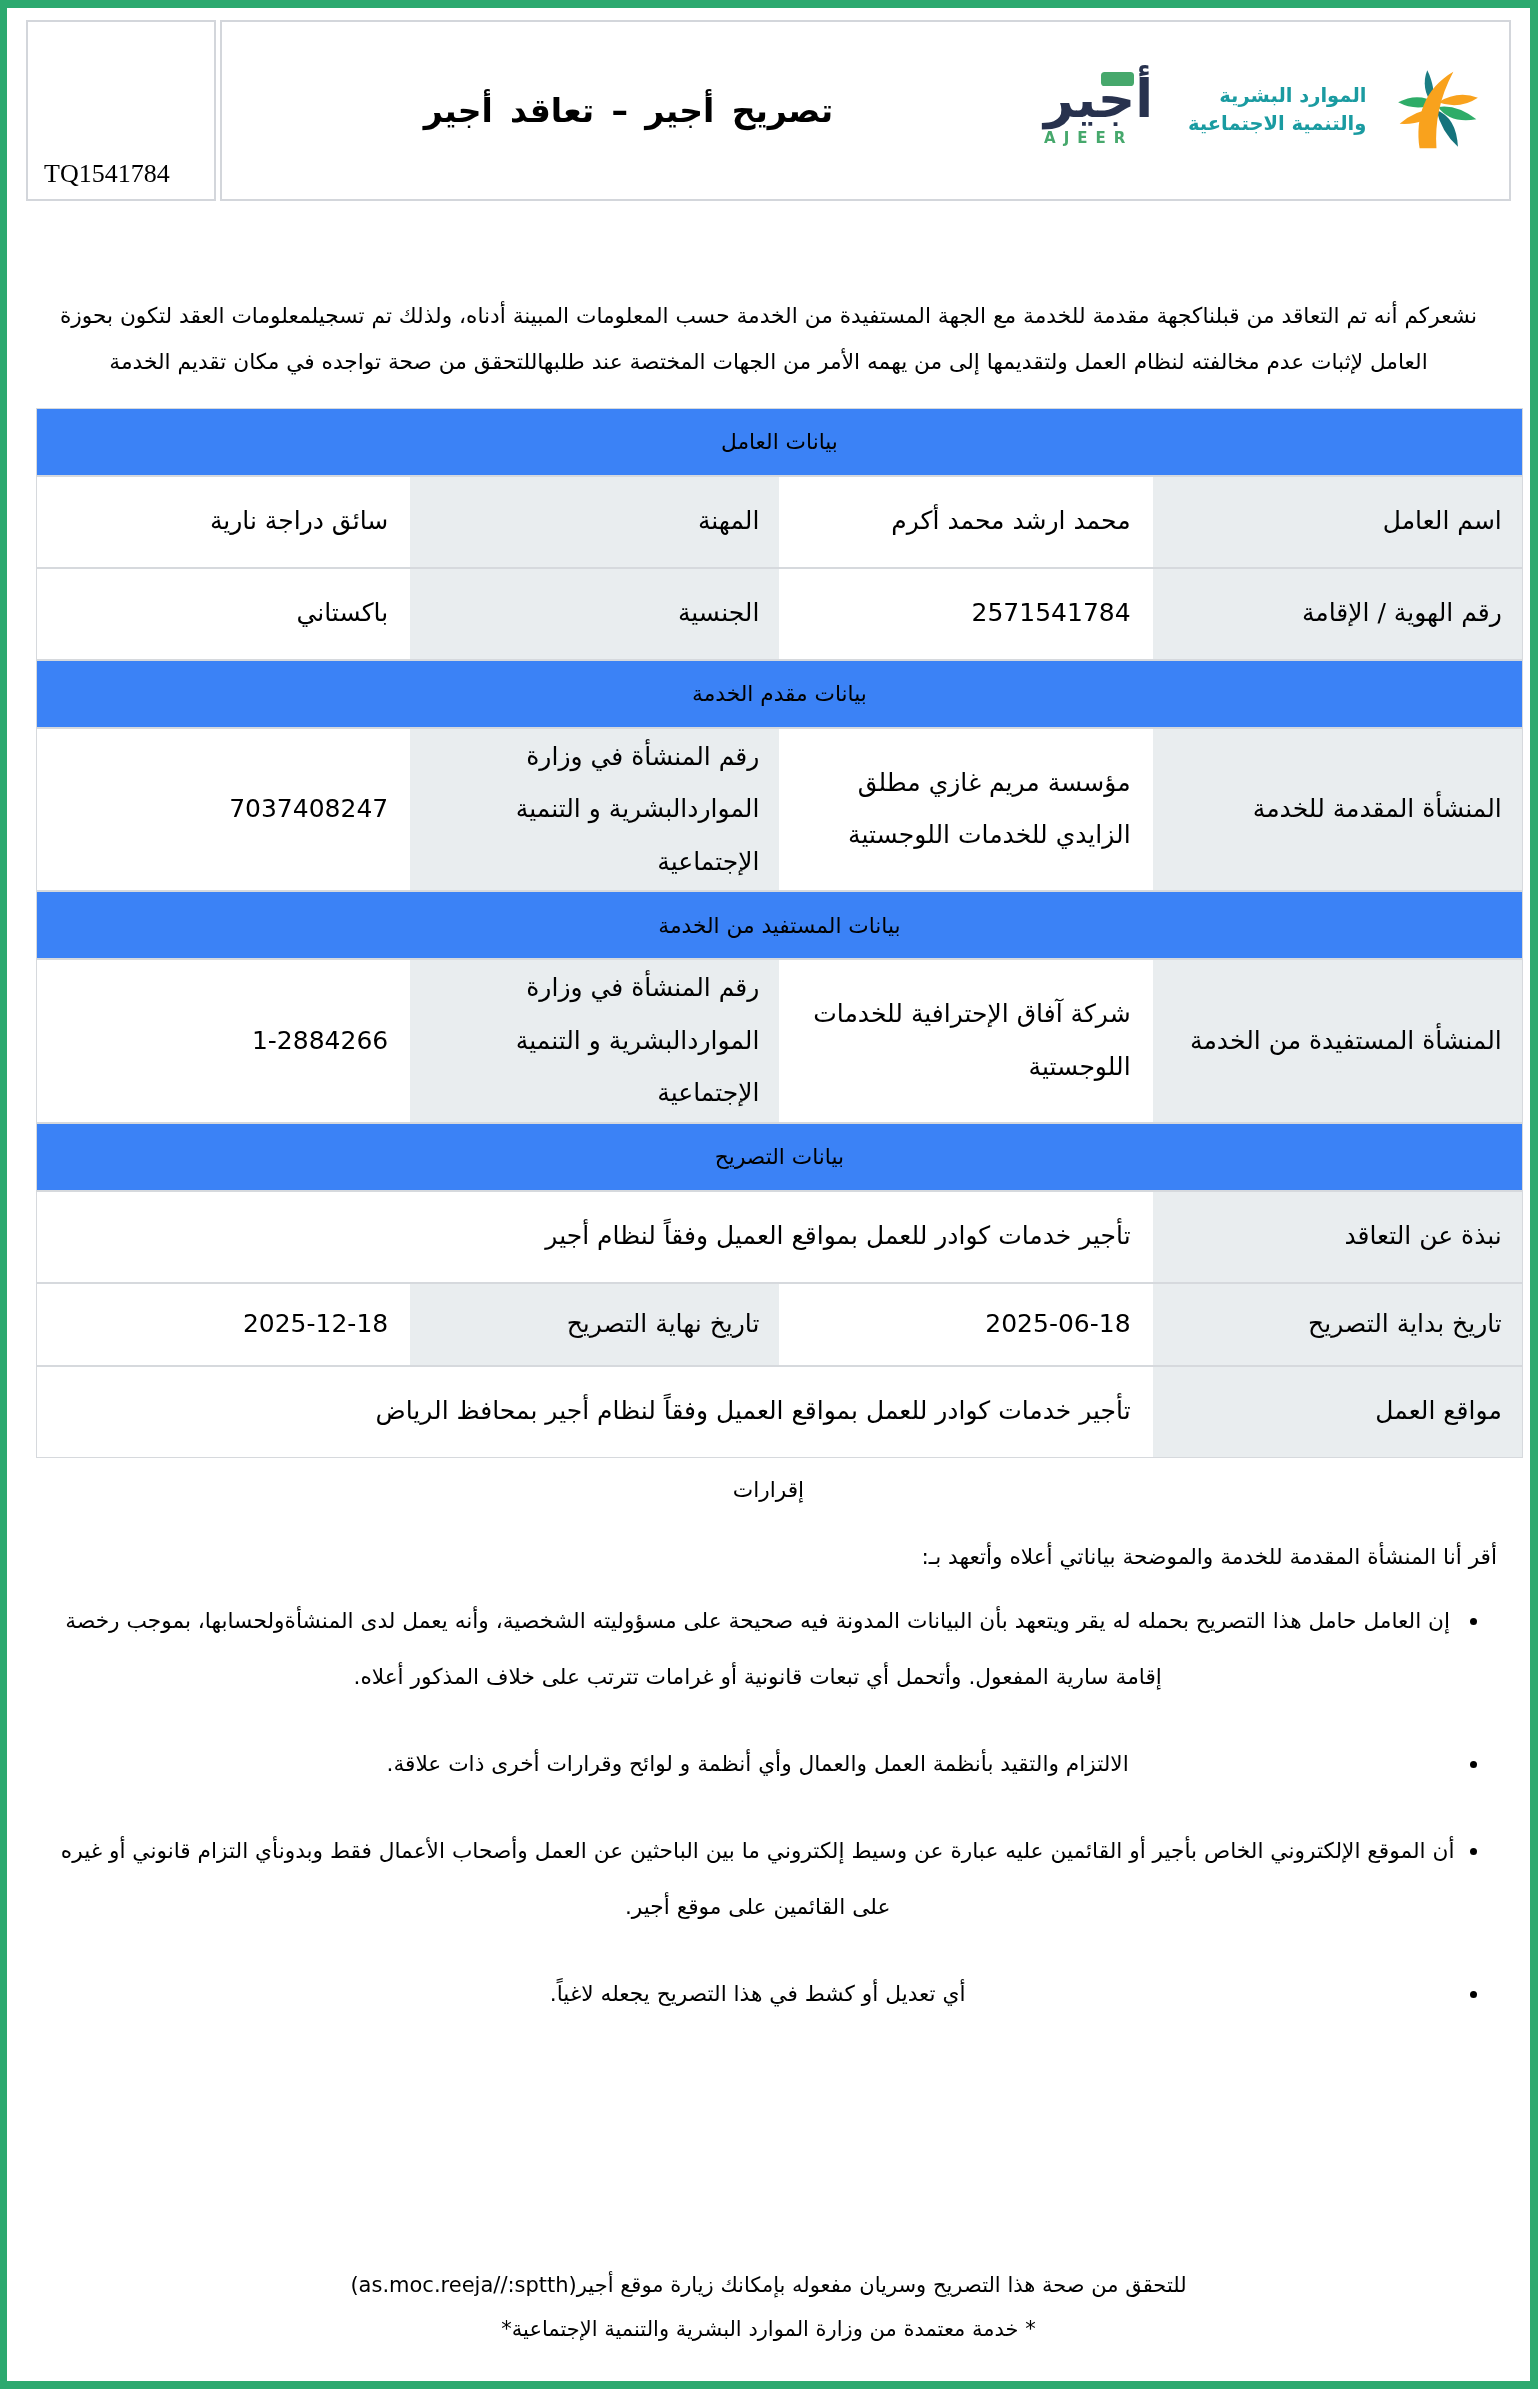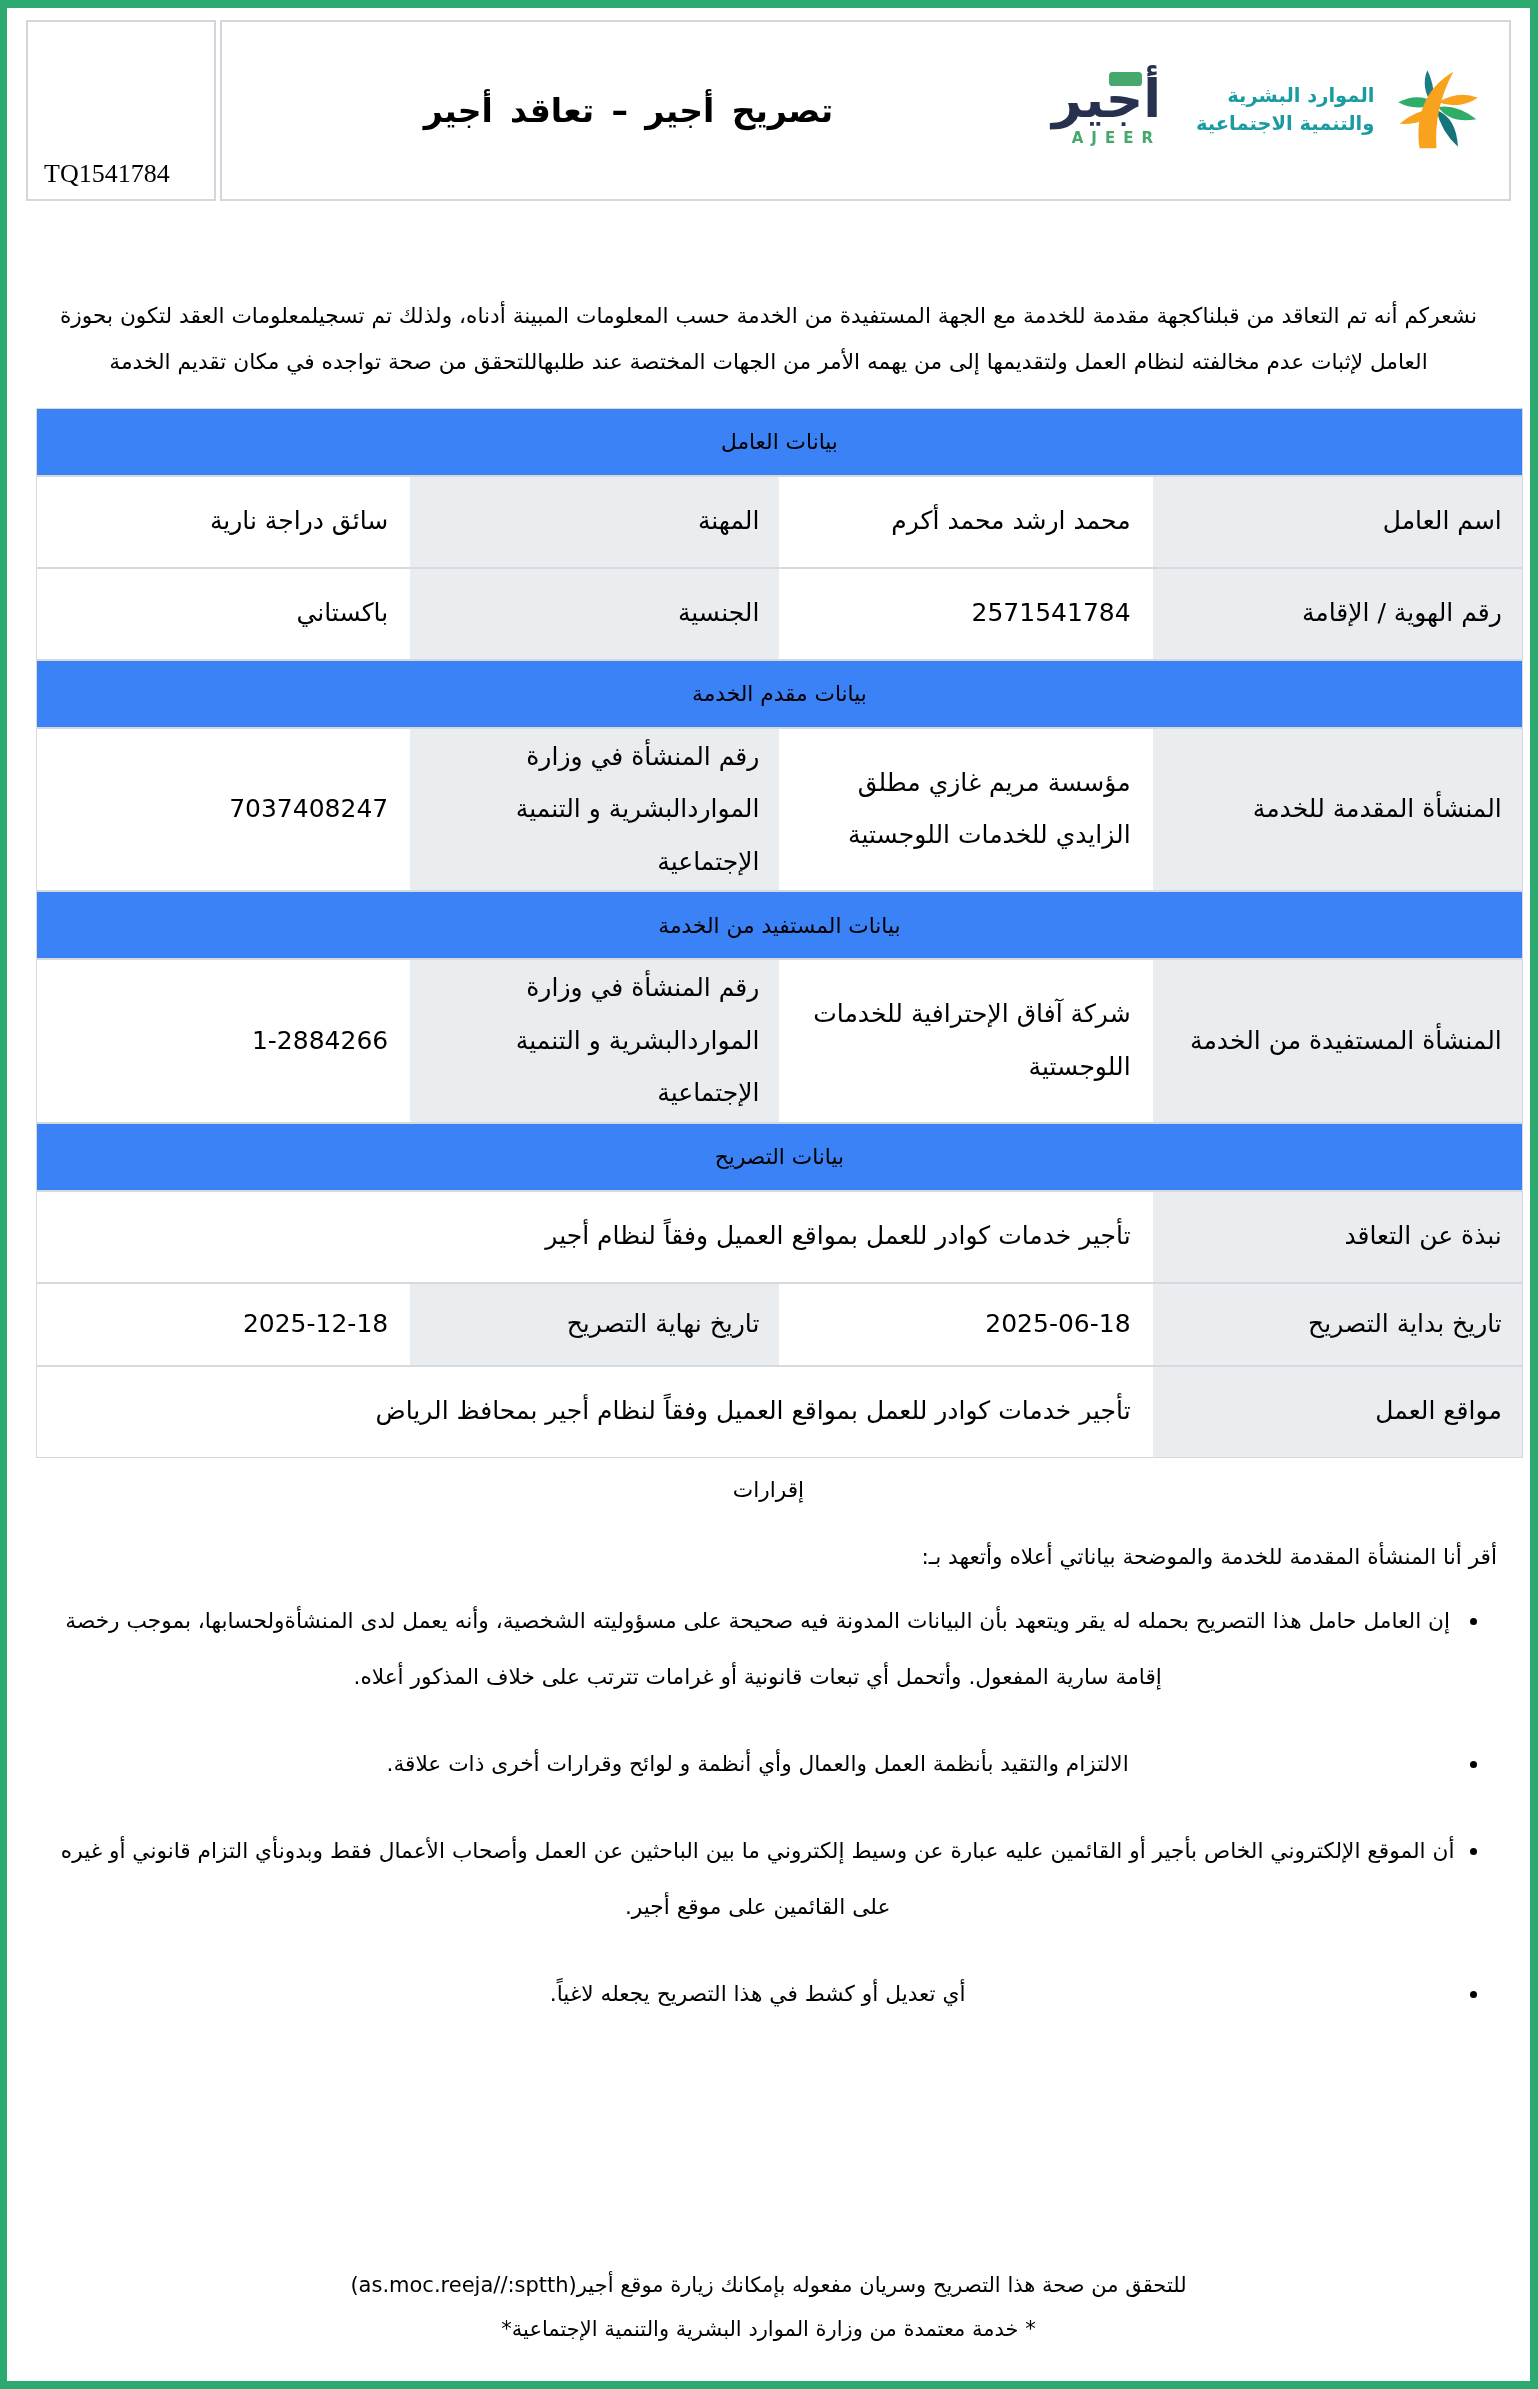--- a/index.html
+++ b/index.html
@@ -10,25 +10,25 @@
     font-family:"DejaVu Sans",sans-serif;color:#000;
   }
   
   .header{direction:ltr;display:flex;gap:3.6px;margin:11.6px 19px 0 19px;height:181px;}
   .hdr-box{border:2.2px solid #D3D6DB;background:#fff;box-sizing:border-box;}
   .hdr-left{width:190px;position:relative;}
   .tq{position:absolute;left:16px;bottom:10px;font-family:"Liberation Serif",serif;font-size:26px;direction:ltr;}
   .hdr-right{flex:1;display:flex;align-items:center;}
   .doc-title{flex:1;text-align:center;direction:rtl;font-size:33px;font-weight:bold;word-spacing:5.8px;padding-left:28px;}
   .logos{width:477px;display:flex;align-items:center;justify-content:flex-end;gap:35px;padding-right:24.6px;}
-  .ajeer{display:flex;flex-direction:column;align-items:flex-end;}
+  .ajeer{display:flex;flex-direction:column;align-items:flex-start;}
   .ajeer-ar{position:relative;font-size:52px;font-weight:bold;color:#28324E;line-height:1;direction:rtl;}
   .ajeer-chip{position:absolute;top:-1.4px;right:19px;width:33px;height:14.4px;background:#46A86C;border-radius:3.6px;}
   .ajeer-en{margin-top:4.3px;font-size:15px;letter-spacing:8px;color:#46A86C;font-weight:bold;direction:ltr;}
-  .ministry{display:flex;align-items:center;gap:18px;}
+  .ministry{display:flex;align-items:center;gap:26px;}
   .ministry-text{direction:rtl;text-align:right;color:#1A9BA1;font-size:19.5px;font-weight:bold;line-height:1.45;}
   .emblem{width:92px;height:92px;}
   
   .intro{margin:92px 36px 0 36px;text-align:center;font-size:21.7px;line-height:2.15;}
   
   .table{margin:21.7px 7.2px 0 29px;border:1.4px solid #D6D9DD;direction:rtl;}
   .trow{display:grid;grid-template-columns:repeat(4,1fr);border-top:2.2px solid #D6D9DD;}
   .trow:first-child{border-top:none;}
   .thead{grid-column:1 / -1;background:#3b82f6;display:flex;align-items:center;justify-content:center;font-size:21.7px;min-height:66px;}
   .cell{display:flex;align-items:center;justify-content:flex-start;padding:2px 20px;font-size:25px;box-sizing:border-box;line-height:2.1;}

